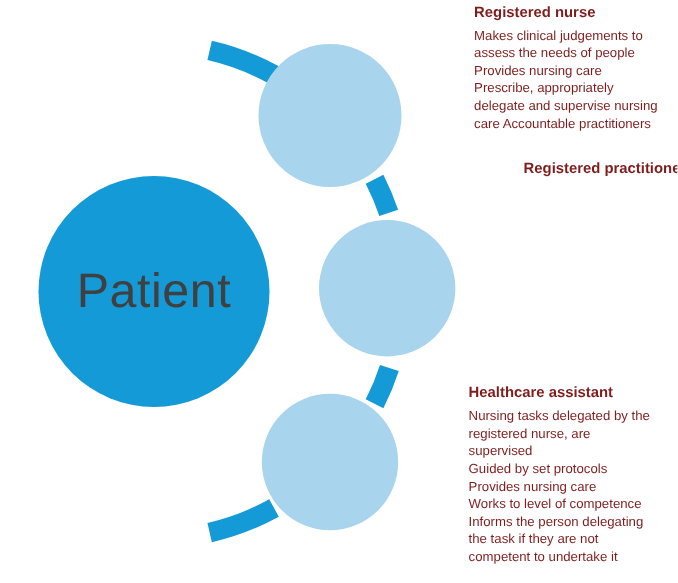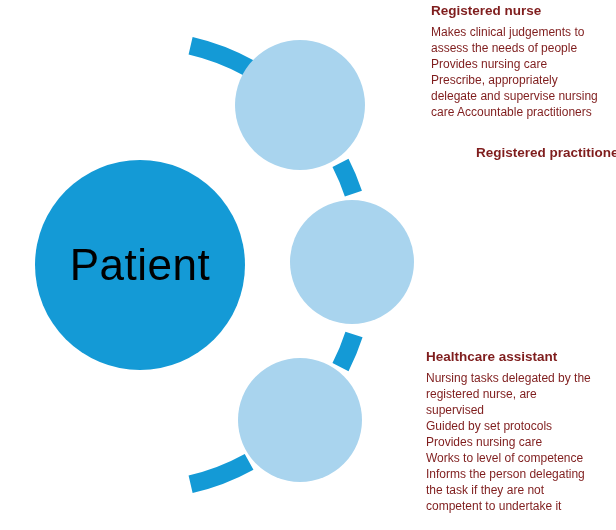--- a/index.html
+++ b/index.html
@@ -22,21 +22,21 @@
   }
   .patient-label {
     position: absolute;
     left: 35px;
     top: 160px;
     width: 210px;
     height: 210px;
     display: flex;
     align-items: center;
     justify-content: center;
-    color: #000000;
+    color: #404040;
     font-size: 44px;
     font-weight: 400;
     letter-spacing: 0.5px;
     user-select: none;
   }
   .role {
     position: absolute;
     color: #7f1d1d;
     margin-left: 48px;
   }

